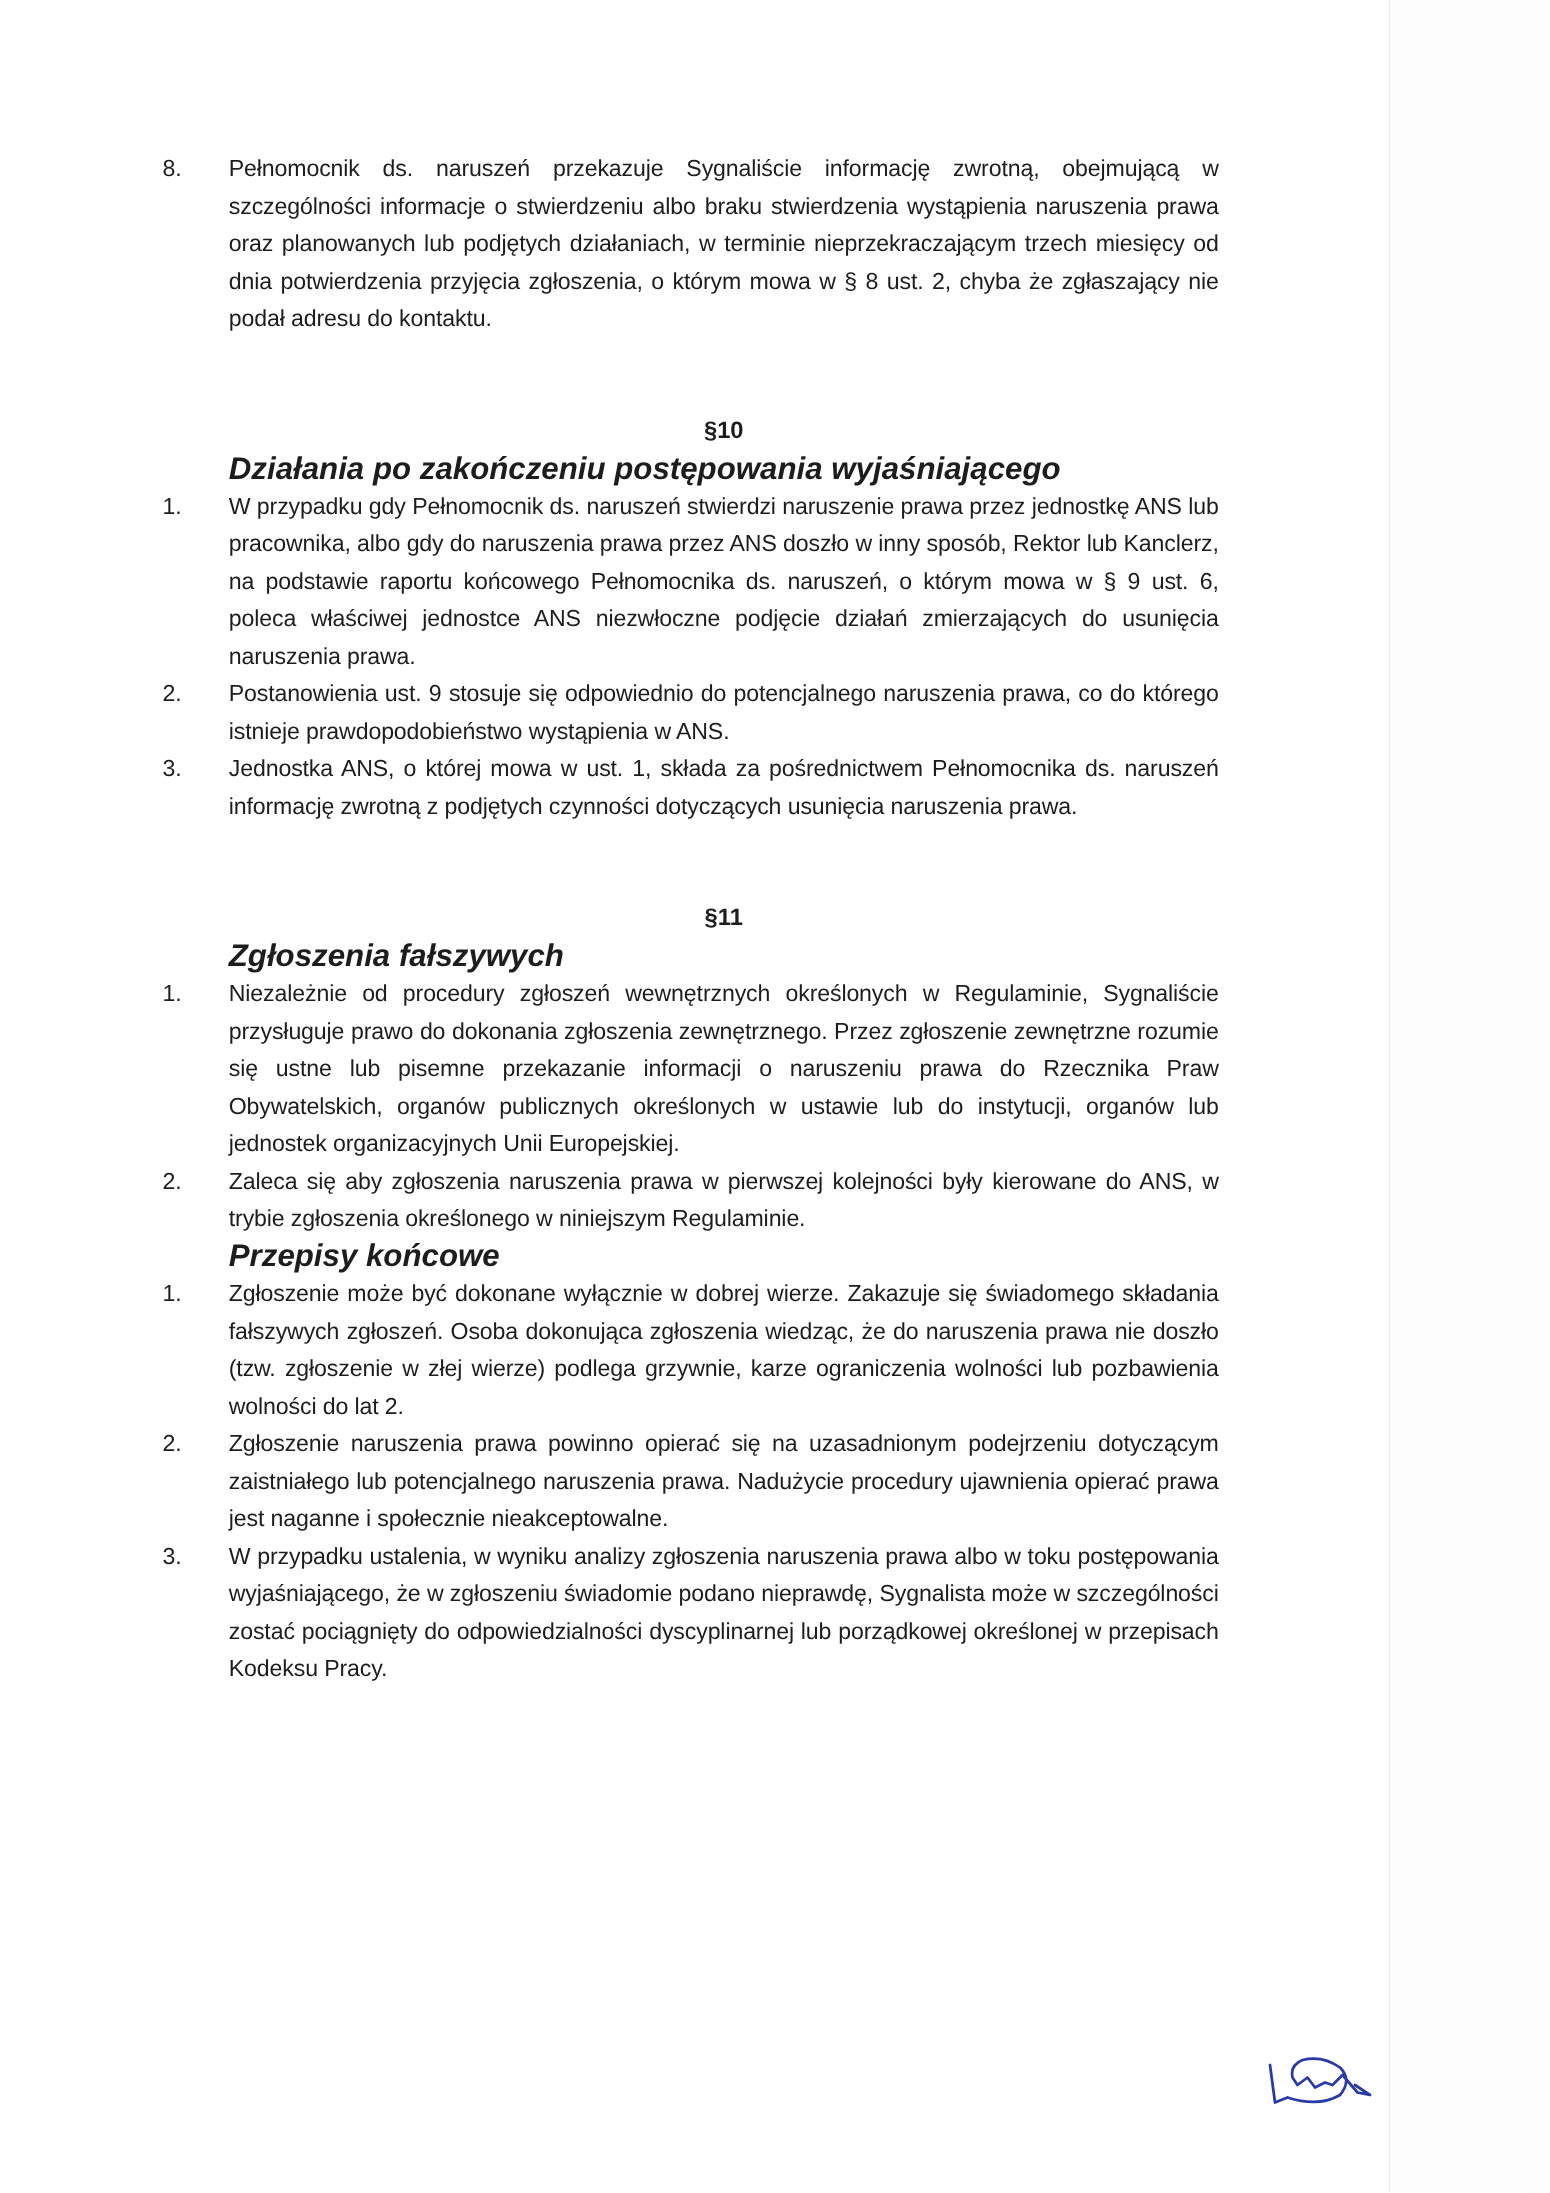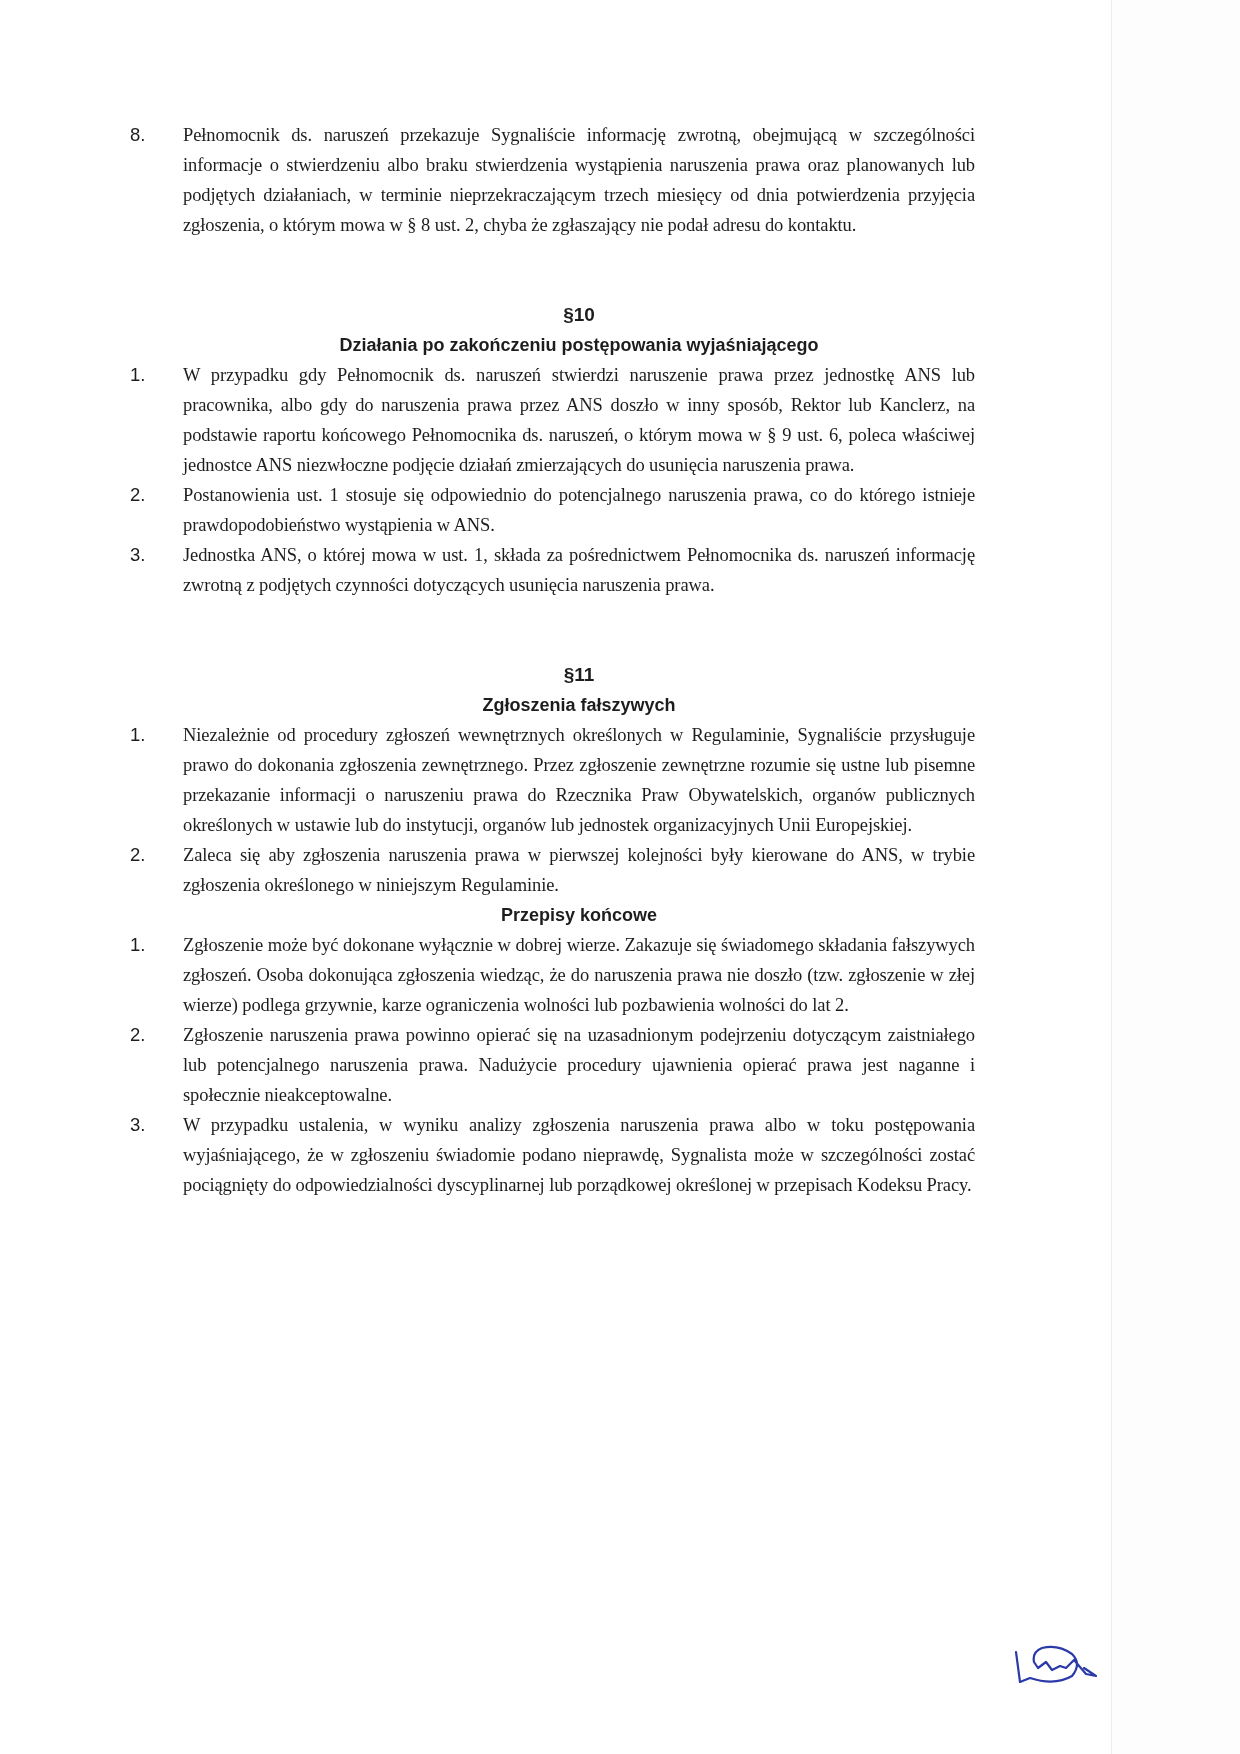--- a/index.html
+++ b/index.html
@@ -5,23 +5,23 @@
   html, body { margin: 0; padding: 0; }
   body {
     width: 1240px; height: 1754px; background: #ffffff; position: relative; overflow: hidden;
     font-family: "Liberation Sans", "DejaVu Sans", sans-serif; color: #1d1d1d;
   }
   .page-edge { position: absolute; left: 1111px; top: 0; width: 1px; height: 1754px; background: #ececec; }
   .page-shade { position: absolute; left: 1112px; top: 0; width: 128px; height: 1754px; background: #fdfdfd; }
   .content { position: absolute; left: 130px; top: 120px; width: 845px; }
   .item { position: relative; padding-left: 53px; font-size: 18.5px; line-height: 30px; text-align: justify; letter-spacing: -0.1px; }
   .item .num { position: absolute; left: 0; top: 0; width: 40px; }
-  .item .txt { display: block; font-family: Liberation Serif, serif; }
+  .item .txt { display: block; }
   .section-num { text-align: center; font-size: 19px; font-weight: bold; line-height: 30px; margin-top: 60px; padding-left: 53px; }
-  .section-title { text-align: center; font-size: 18px; font-weight: bold; line-height: 30px; padding-left: 53px; }
+  .section-title { font-size: 25px; font-weight: bold; line-height: 30px; padding-left: 53px; font-style: italic; }
   .signature { position: absolute; left: 1010px; top: 1640px; width: 110px; height: 50px; }
 </style>
 </head>
 <body>
 
 <div class="page-shade"></div>
 <div class="page-edge"></div>
 
 <div class="content">
 
@@ -31,21 +31,21 @@
   </div>
 
   <div class="section-num">§10</div>
   <div class="section-title">Działania po zakończeniu postępowania wyjaśniającego</div>
   <div class="item">
     <span class="num">1.</span>
     <span class="txt">W przypadku gdy Pełnomocnik ds. naruszeń stwierdzi naruszenie prawa przez jednostkę ANS lub pracownika, albo gdy do naruszenia prawa przez ANS doszło w inny sposób, Rektor lub Kanclerz, na podstawie raportu końcowego Pełnomocnika ds. naruszeń, o którym mowa w § 9 ust. 6, poleca właściwej jednostce ANS niezwłoczne podjęcie działań zmierzających do usunięcia naruszenia prawa.</span>
   </div>
   <div class="item">
     <span class="num">2.</span>
-    <span class="txt">Postanowienia ust. 1 stosuje się odpowiednio do potencjalnego naruszenia prawa, co do którego istnieje prawdopodobieństwo wystąpienia w ANS.</span>
+    <span class="txt">Postanowienia ust. 9 stosuje się odpowiednio do potencjalnego naruszenia prawa, co do którego istnieje prawdopodobieństwo wystąpienia w ANS.</span>
   </div>
   <div class="item">
     <span class="num">3.</span>
     <span class="txt">Jednostka ANS, o której mowa w ust. 1, składa za pośrednictwem Pełnomocnika ds. naruszeń informację zwrotną z podjętych czynności dotyczących usunięcia naruszenia prawa.</span>
   </div>
 
   <div class="section-num">§11</div>
   <div class="section-title">Zgłoszenia fałszywych</div>
   <div class="item">
     <span class="num">1.</span>

